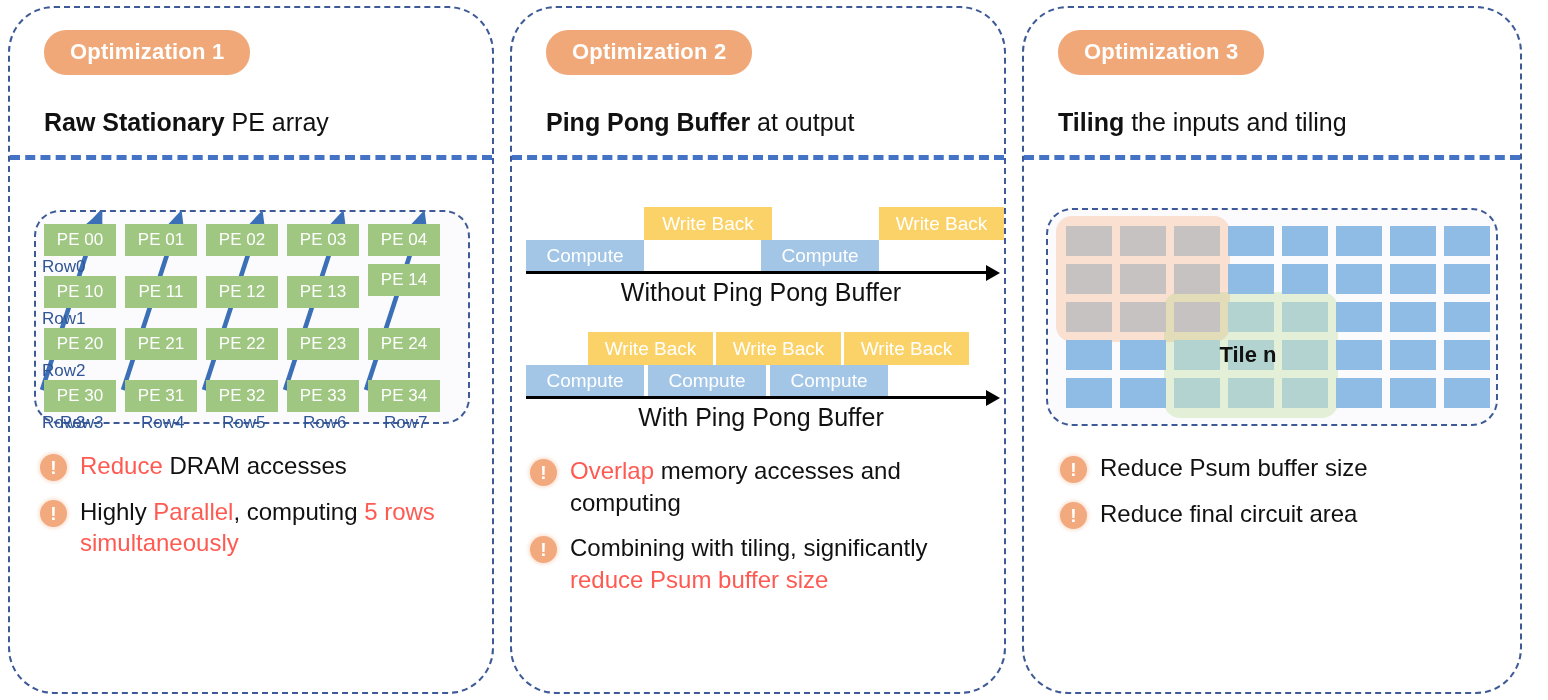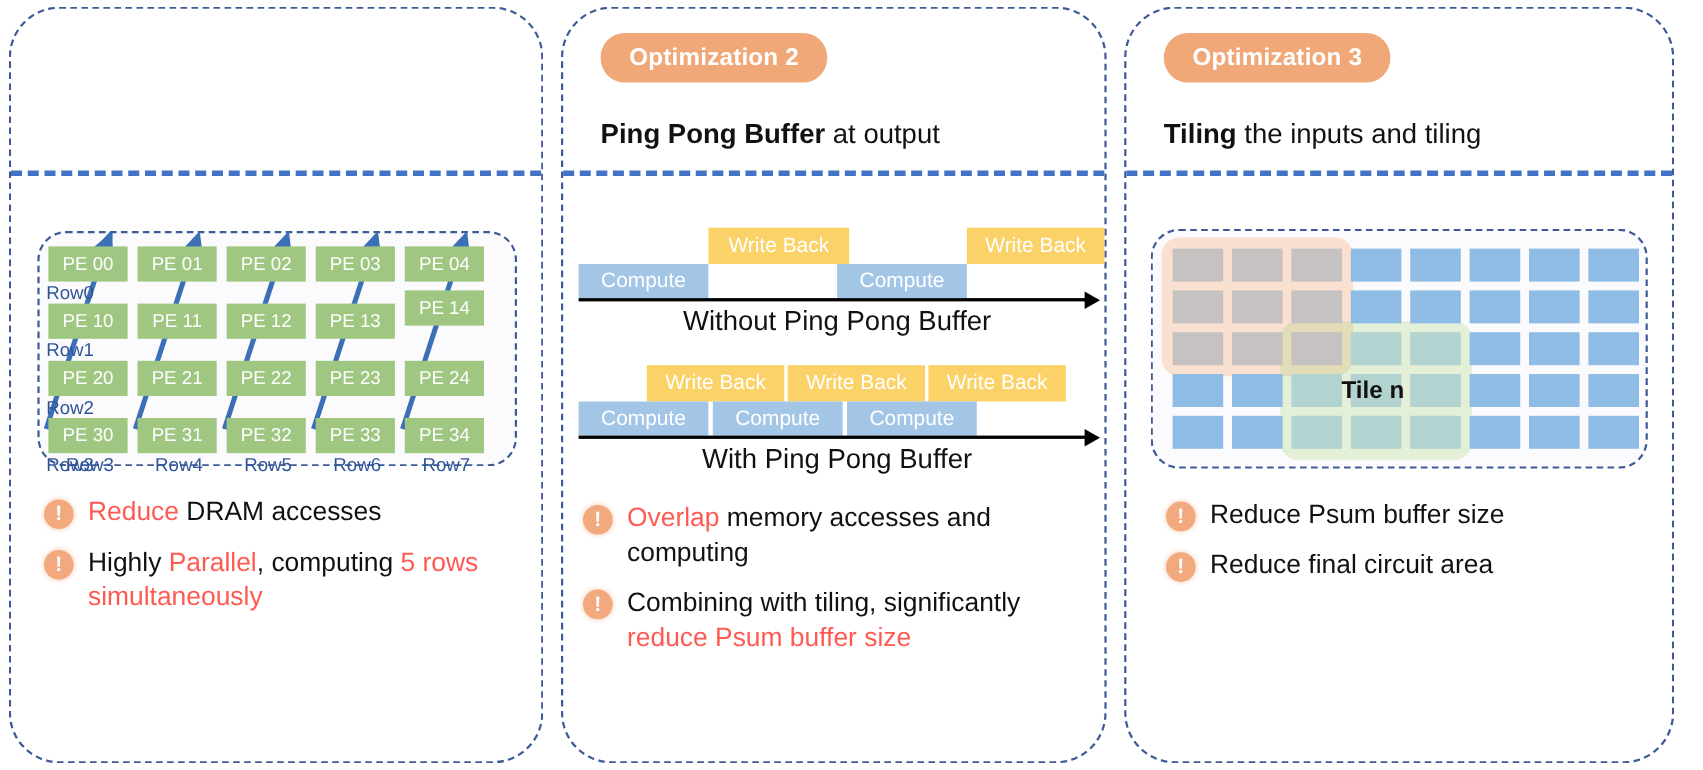--- a/index.html
+++ b/index.html
@@ -201,20 +201,22 @@
   .tile0 { background: rgba(246,186,146,0.42); }
   .tilen { background: rgba(176,214,134,0.32); }
 </style>
 </head>
 <body>
 
 <div class="board">
 
   <div class="panel p1">
     <div class="panel-head">
+      <div class="badge">Optimization 1</div>
+      <div class="panel-title"><b>Raw Stationary</b><span> PE array</span></div>
     </div>
     <div class="panel-body">
       <div class="pe-wrap" id="pe-wrap">
         <svg class="pe-svg" viewBox="0 0 432 210">
           <defs>
             <marker id="ah" markerWidth="7" markerHeight="7" refX="3.4" refY="3.5" orient="auto">
               <path d="M0,0.4 L6.6,3.5 L0,6.6 L1.7,3.5 z" fill="#3b6fb6"></path>
             </marker>
           </defs>
           <g stroke="#3b6fb6" stroke-width="4.6" fill="none" marker-end="url(#ah)">

